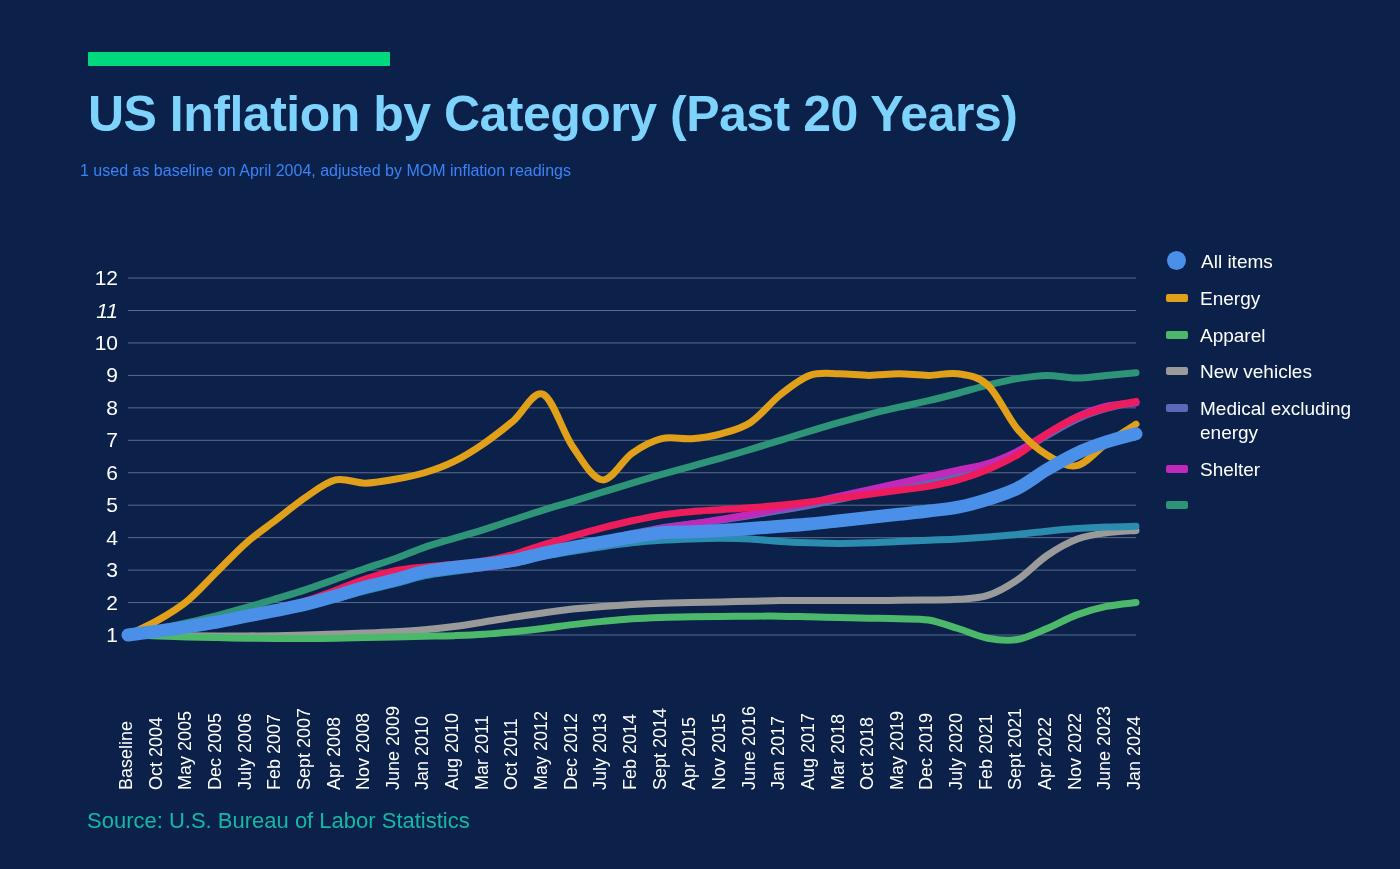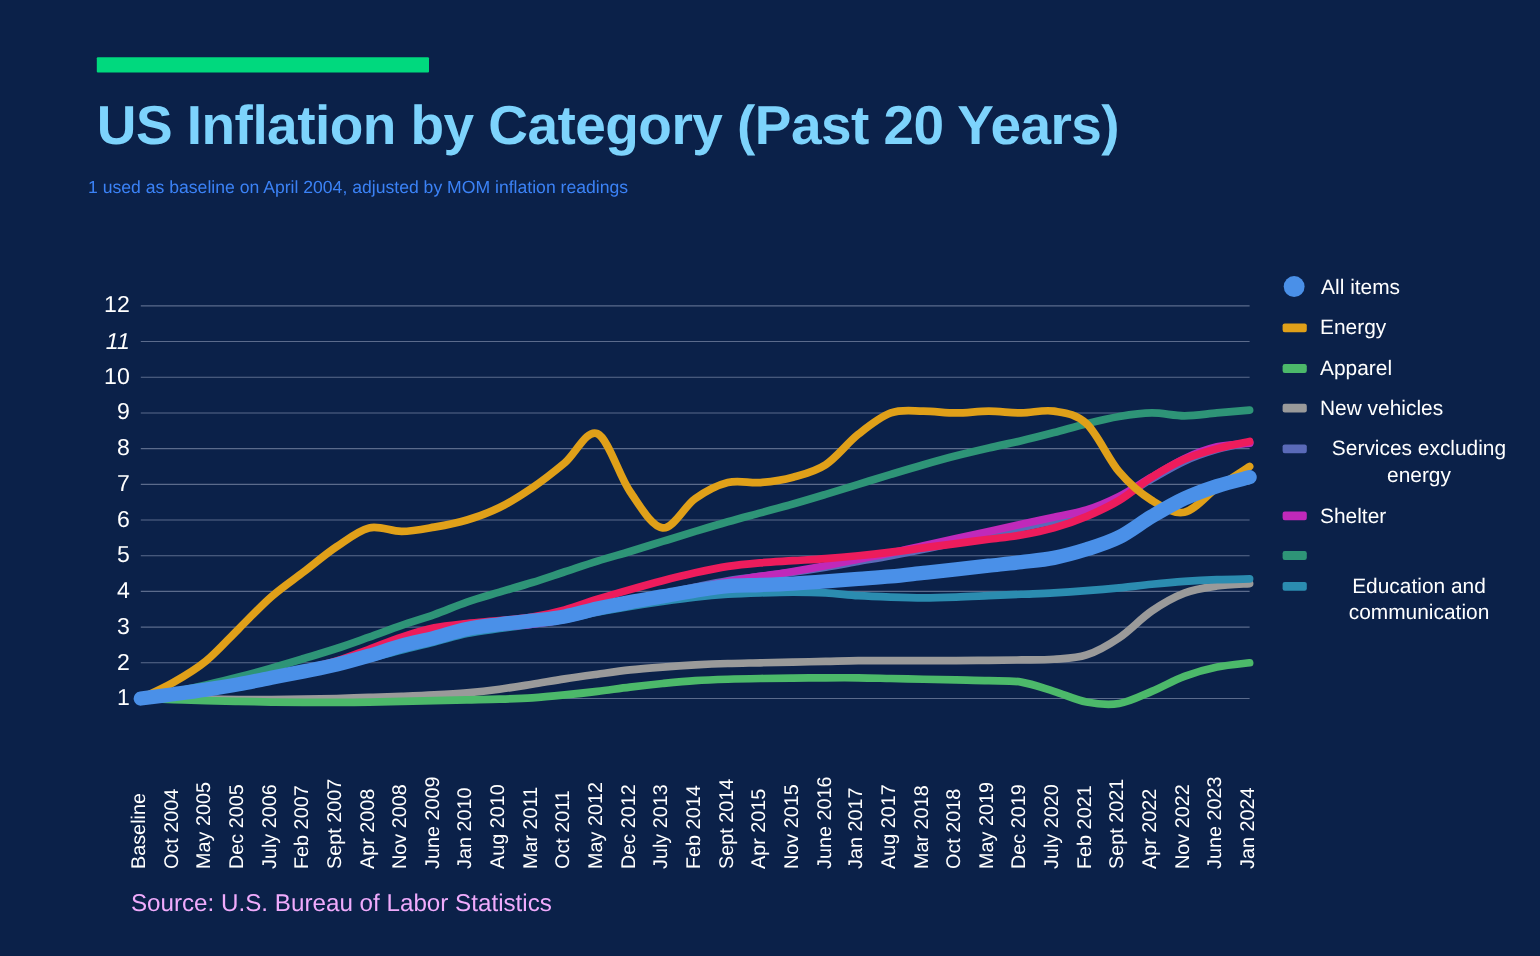--- a/index.html
+++ b/index.html
@@ -45,24 +45,24 @@
   #page-subtitle {
     position: absolute;
     left: 80px;
     top: 162px;
     font-size: 16px;
     color: #3b82f6;
     white-space: nowrap;
   }
   #source-note {
     position: absolute;
-    left: 119px;
+    left: 87px;
     top: 808px;
     font-size: 22px;
-    color: #f0abfc;
+    color: #14b8a6;
     white-space: nowrap;
   }
 
   
   #chart-area {
     position: absolute;
     left: 0;
     top: 0;
     width: 1400px;
     height: 869px;
@@ -101,21 +101,20 @@
     white-space: nowrap;
     line-height: 1;
   }
 
   
   #legend {
     position: absolute;
     left: 1166px;
     top: 250px;
     width: 228px;
-    text-align: center;
   }
   .legend-item {
     display: flex;
     align-items: flex-start;
     margin-bottom: 13px;
   }
   .legend-swatch {
     flex: 0 0 auto;
     width: 22px;
     height: 8px;
@@ -242,29 +241,25 @@
       <div class="legend-item">
         <span class="legend-swatch" style="background: rgb(76, 185, 106);"></span>
         <span class="legend-label">Apparel</span>
       </div>
       <div class="legend-item">
         <span class="legend-swatch" style="background: rgb(154, 154, 154);"></span>
         <span class="legend-label">New vehicles</span>
       </div>
       <div class="legend-item">
         <span class="legend-swatch" style="background: rgb(90, 106, 184);"></span>
-        <span class="legend-label">Services excluding energy</span>
+        <span class="legend-label">Medical excluding energy</span>
       </div>
       <div class="legend-item">
         <span class="legend-swatch" style="background: rgb(192, 41, 186);"></span>
         <span class="legend-label">Shelter</span>
       </div>
       <div class="legend-item">
         <span class="legend-swatch" style="background: rgb(46, 148, 119);"></span>
       </div>
-      <div class="legend-item">
-        <span class="legend-swatch" style="background: rgb(43, 140, 176);"></span>
-        <span class="legend-label">Education and communication</span>
-      </div>
     </div>
 
   <div id="source-note">Source: U.S. Bureau of Labor Statistics</div>
 </div>
 
 </body></html>

